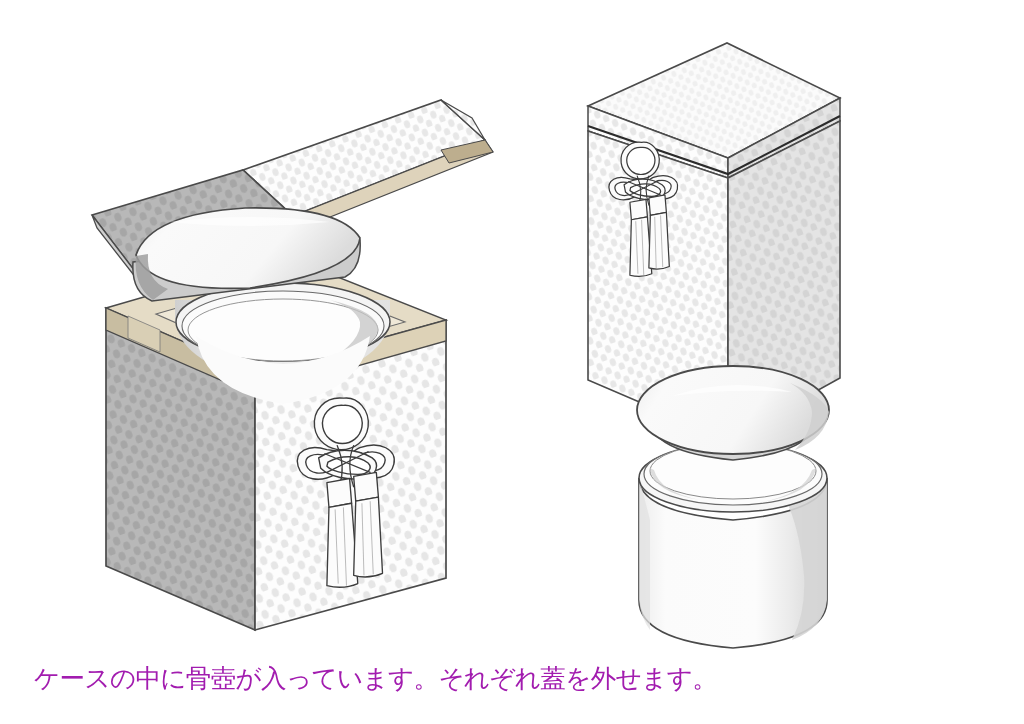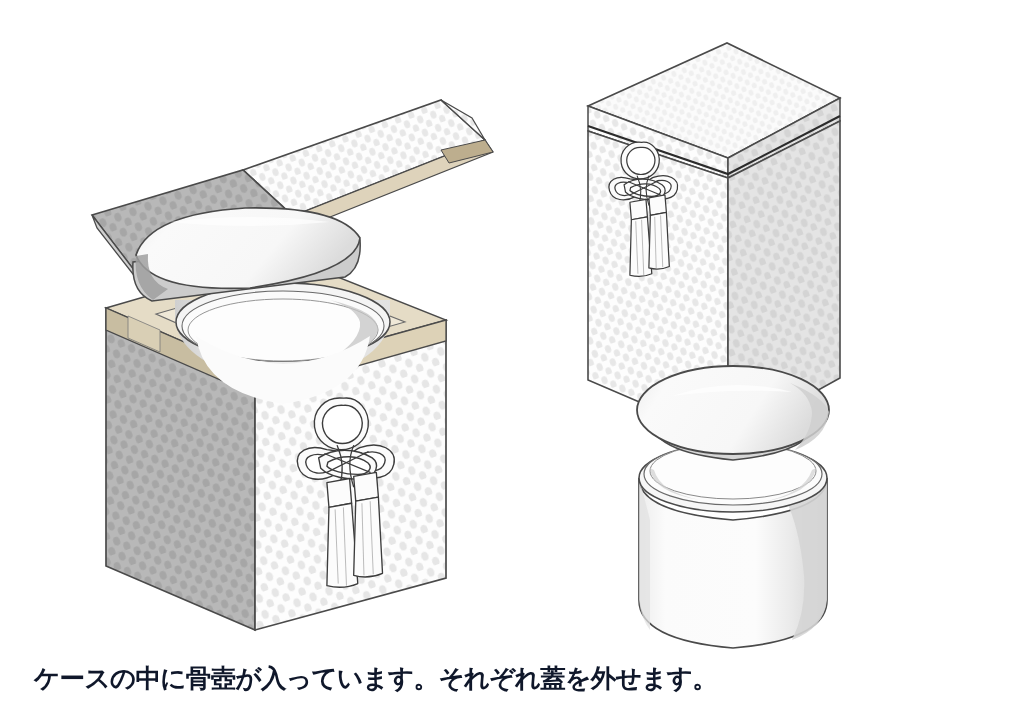--- a/index.html
+++ b/index.html
@@ -36,22 +36,22 @@
     pointer-events: none;
   }
   #figure-caption {
     position: absolute;
     left: 34px;
     top: 661px;
     font-family: "DejaVu Sans", "Liberation Sans", sans-serif;
     font-size: 25.5px;
     line-height: 34px;
     letter-spacing: -0.6px;
-    color: #0f172a;
-    font-weight: 700;
+    color: #a21caf;
+    font-weight: 400;
     white-space: nowrap;
   }
 </style>
 </head>
 <body>
 
 <div id="illustration-stage">
 <svg id="scene-svg" viewBox="0 0 1024 724">
   <defs>
 

